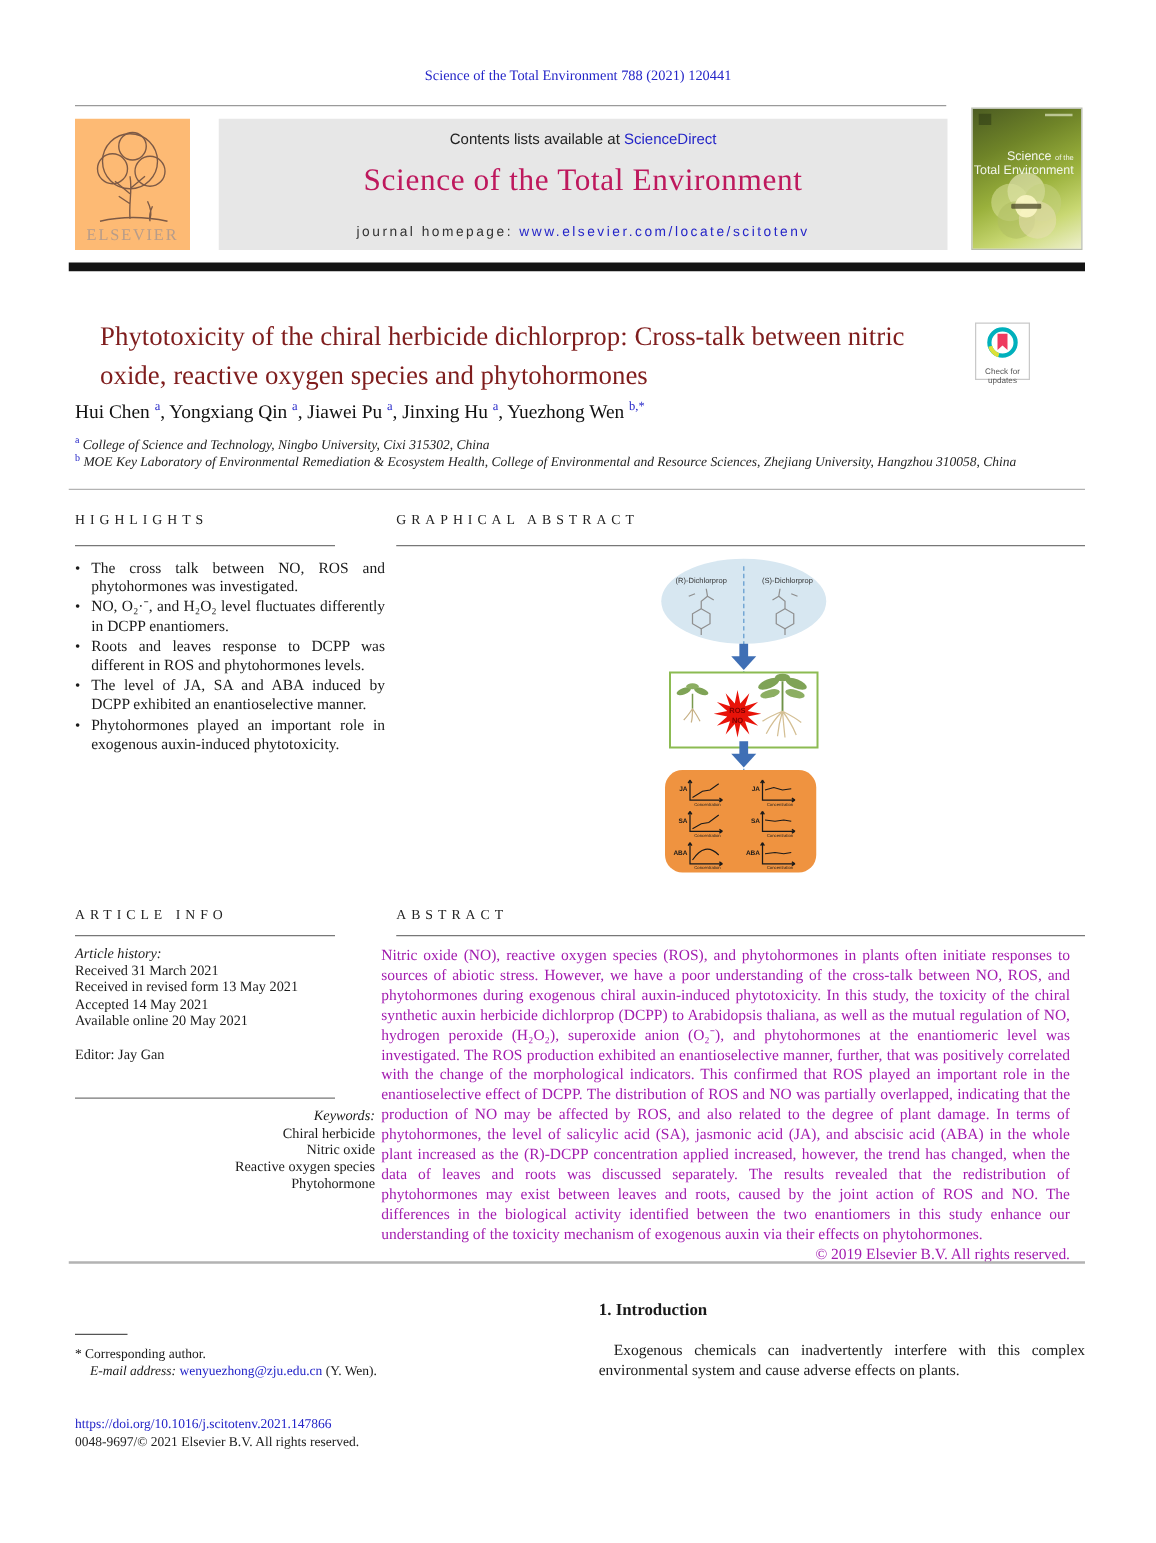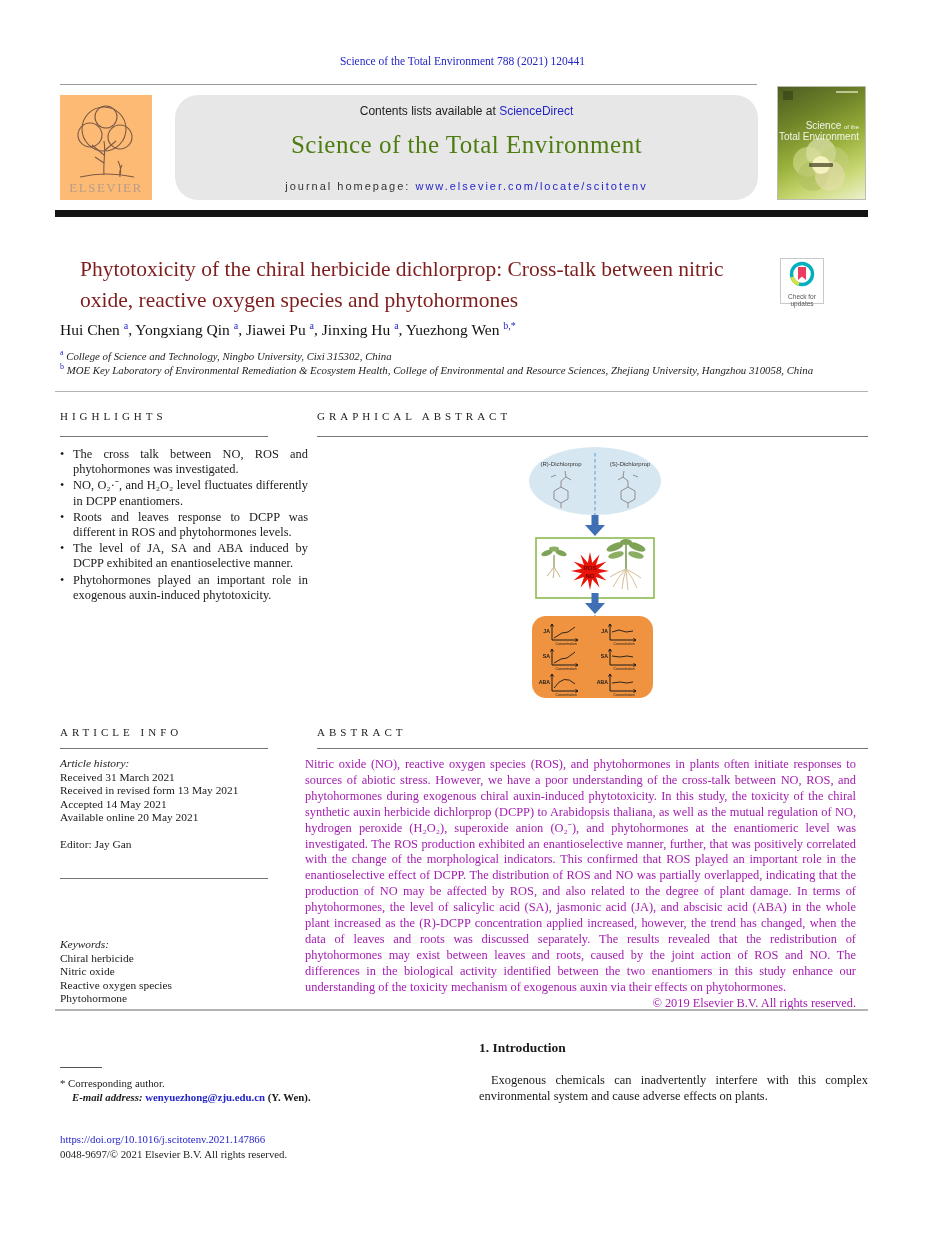--- a/index.html
+++ b/index.html
@@ -7,24 +7,24 @@
   body { width:925px; height:1234px; position:relative; font-family:"Liberation Serif", serif; color:#1a1a1a; }
   .abs { position:absolute; }
 
   
   .citation { top:55px; left:0; width:925px; text-align:center; font-size:11.5px; color:#2425c8; }
 
   .rule { background:#9a9a9a; height:1px; }
   .toprule { top:84px; left:60px; width:697px; }
 
   
-  .banner { top:95px; left:175px; width:583px; height:105px; background:#e7e7e7; text-align:center;border-radius:23px; }
+  .banner { top:95px; left:175px; width:583px; height:105px; background:#e7e7e7; text-align:center; }
   .contents-line { margin-top:9px; font-size:12px; color:#222; font-family:"Liberation Sans", sans-serif; }
   .link { color:#2425c8; text-decoration:none; cursor:pointer; }
-  .journal-title { margin-top:13px; font-size:25px; color:#4d7c0f; letter-spacing:0.5px; }
+  .journal-title { margin-top:13px; font-size:25px; color:#be185d; letter-spacing:0.5px; }
   .homepage-line { margin-top:21px; font-size:11px; letter-spacing:2px; color:#333; font-family:"Liberation Sans", sans-serif; }
 
   
   .elsevier { top:95px; left:60px; width:92px; height:105px; background:#fdba74; overflow:hidden; }
   .elsevier svg { display:block; }
 
   
   .cover { top:86px; left:777px; width:89px; height:114px; border:1px solid #b9bdb0;
            background:linear-gradient(155deg,#4c5c22 0%, #6f8428 28%, #9ab13c 55%, #c9d873 78%, #eef0cd 100%); overflow:hidden; }
   .cover-title { margin-top:20px; text-align:right; padding-right:6px; color:#f2f5ea; font-family:"Liberation Sans", sans-serif; line-height:10px; }
@@ -60,38 +60,38 @@
   .hl-item::before { content:"•"; position:absolute; left:0; top:0; font-size:12px; }
 
   
   .h-ai { top:726px; left:60px; }
   .subrule-l2 { top:748px; left:60px; width:208px; background:#777; }
   .ai-block { left:60px; width:240px; font-size:11.4px; line-height:13.6px; color:#1a1a1a; }
   .ai-history { top:757px; }
   .italic { font-style:italic; }
   .ai-editor { top:838px; }
   .subrule-l3 { top:878px; left:60px; width:208px; background:#777; }
-  .ai-keywords { top:938px; }
+  .ai-keywords { top:887px;text-align:right; }
 
   
   .h-abs { top:726px; left:317px; }
   .subrule-r2 { top:748px; left:317px; width:551px; background:#777; }
   .abstract { top:757px; left:305px; width:551px; font-size:12.4px; line-height:15.9px; text-align:justify; color:#a21caf; }
   .abstract-copyright { text-align:right; }
 
   .fullrule2 { top:1009px; left:55px; width:813px; height:2px; background:#b3b3b3; }
 
   
   .intro-head { top:1040px; left:479px; width:389px; font-weight:bold; font-size:13.5px; }
   .intro-para { top:1072px; left:479px; width:389px; font-size:12.4px; line-height:16.2px; text-align:justify; }
   .intro-para .indent { display:inline-block; width:12px; }
 
   .fnrule { top:1067px; left:60px; width:42px; background:#555; }
   .footnote { top:1076px; left:60px; width:340px; font-size:10.8px; line-height:14px; }
-  .footnote .line2 { padding-left:12px;font-weight:bold; }
+  .footnote .line2 { padding-left:12px; }
 
   .doi { top:1133px; left:60px; font-size:10.8px; }
   .issn { top:1148px; left:60px; font-size:10.8px; color:#222; }
 
   
   .ga-fig { top:443px; left:520px; }
   .ga-fig text { font-family:"Liberation Sans", sans-serif; }
 </style>
 </head>
 <body>

